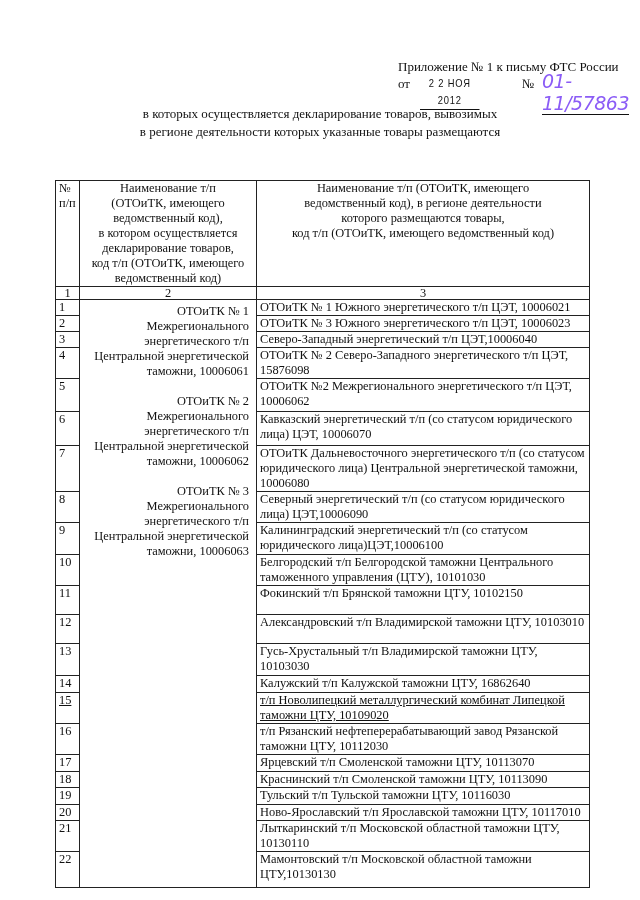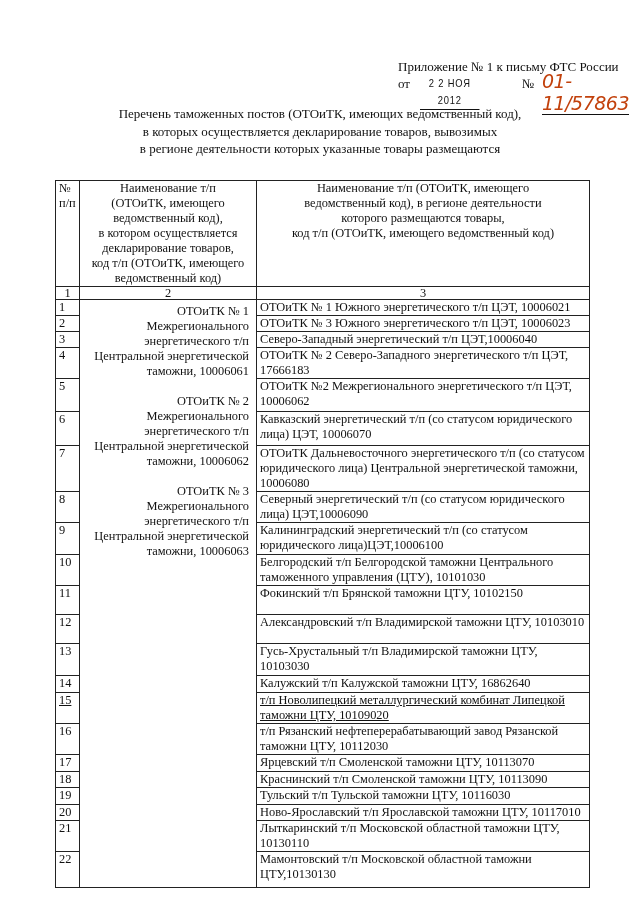--- a/index.html
+++ b/index.html
@@ -5,21 +5,21 @@
   html, body { margin:0; padding:0; background:#ffffff; }
   body { width:640px; height:900px; position:relative; overflow:hidden;
          font-family:"Liberation Serif", "DejaVu Serif", serif; color:#111; }
   .annex { position:absolute; left:358px; top:58px; font-size:13px; line-height:17px;margin-left:40px; }
   .annex .l2 { position:relative; height:20px; }
   .annex .ot { position:absolute; left:0; top:0; }
   .annex .date { position:absolute; left:22px; top:0; width:70px; border-bottom:1px solid #111;
                  font-family:"Liberation Sans", sans-serif; font-size:11px; letter-spacing:1px; text-align:center; transform:scaleX(0.85); transform-origin:left; }
   .annex .numsign { position:absolute; left:124px; top:0; }
   .annex .num { position:absolute; left:144px; top:-5px; font-family:"DejaVu Sans", sans-serif;
-                font-style:italic; font-size:19px; letter-spacing:-0.5px; border-bottom:1px solid #111; line-height:22px; color:#c2410c; }
+                font-style:italic; font-size:19px; letter-spacing:-0.5px; border-bottom:1px solid #111; line-height:22px; color:#8b5cf6; }
   .title { position:absolute; left:60px; width:520px; top:105px; text-align:center; font-size:13px; line-height:17.5px; }
   table.list { position:absolute; left:55px; top:180px; width:534px; border-collapse:collapse; table-layout:fixed;
                font-size:12.4px; line-height:15px; }
   table.list td { border:1px solid #222; padding:0 3px; vertical-align:top; }
   col.c1 { width:24px; } col.c2 { width:177px; } col.c3 { width:333px; }
   .hdr td { text-align:center; padding:2px 3px; }
   .hdr td.c1h { text-align:left; padding-left:3px; }
   .numrow td { text-align:center; height:12px; line-height:12px; }
   td.n { text-align:left; }
   .mg { margin:4px;text-align:right; }
@@ -32,21 +32,20 @@
   <div>Приложение № 1 к письму ФТС России</div>
   <div class="l2">
     <span class="ot">от</span>
     <span class="date">2 2 НОЯ 2012</span>
     <span class="numsign">№</span>
     <span class="num">01-11/57863</span>
   </div>
 </div>
 
 <div class="title">
-  <div>Перечень таможенных постов (ОТОиТК, имеющих ведомственный код),</div>
   <div>в которых осуществляется декларирование товаров, вывозимых</div>
   <div>в регионе деятельности которых указанные товары размещаются</div>
 </div>
 
 <table class="list">
   <colgroup>
       <col class="c1">
       <col class="c2">
       <col class="c3">
     </colgroup>
@@ -91,21 +90,21 @@
       <tr style="height: 16px;">
         <td class="n">2</td>
         <td>ОТОиТК № 3 Южного энергетического т/п ЦЭТ, 10006023</td>
       </tr>
       <tr style="height: 16px;">
         <td class="n">3</td>
         <td>Северо-Западный энергетический т/п ЦЭТ,10006040</td>
       </tr>
       <tr style="height: 27px;">
         <td class="n">4</td>
-        <td>ОТОиТК № 2 Северо-Западного энергетического т/п ЦЭТ, 17666183</td>
+        <td>ОТОиТК № 2 Северо-Западного энергетического т/п ЦЭТ, 15876098</td>
       </tr>
       <tr style="height: 33px;">
         <td class="n">5</td>
         <td>ОТОиТК №2 Межрегионального энергетического т/п ЦЭТ, 10006062</td>
       </tr>
       <tr style="height: 34px;">
         <td class="n">6</td>
         <td>Кавказский энергетический т/п (со статусом юридического лица) ЦЭТ, 10006070</td>
       </tr>
       <tr style="height: 45px;">

